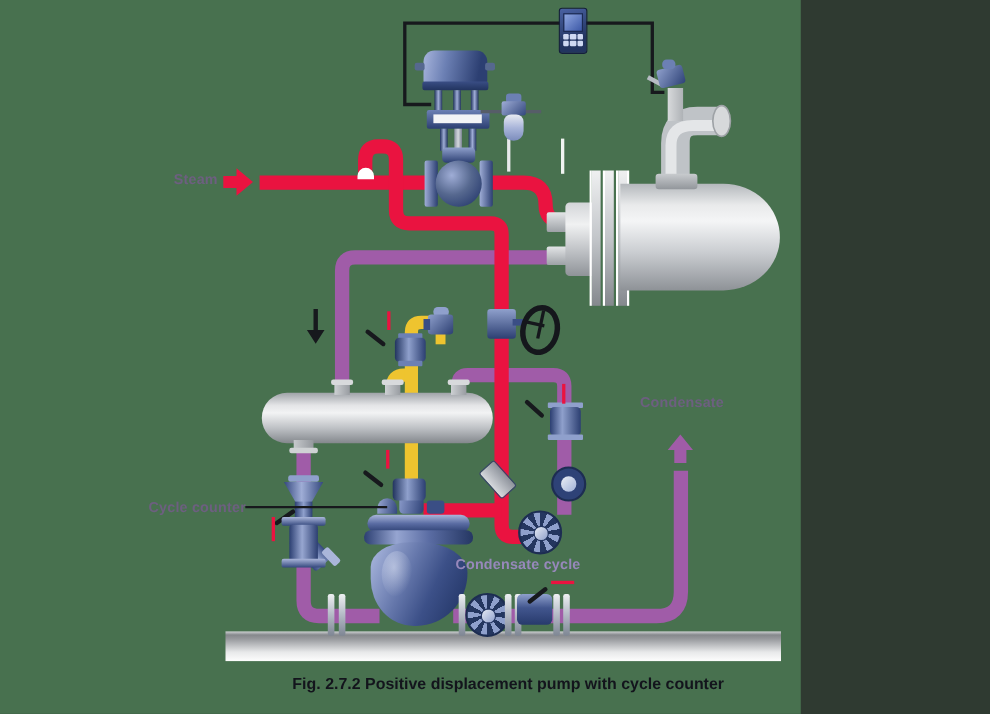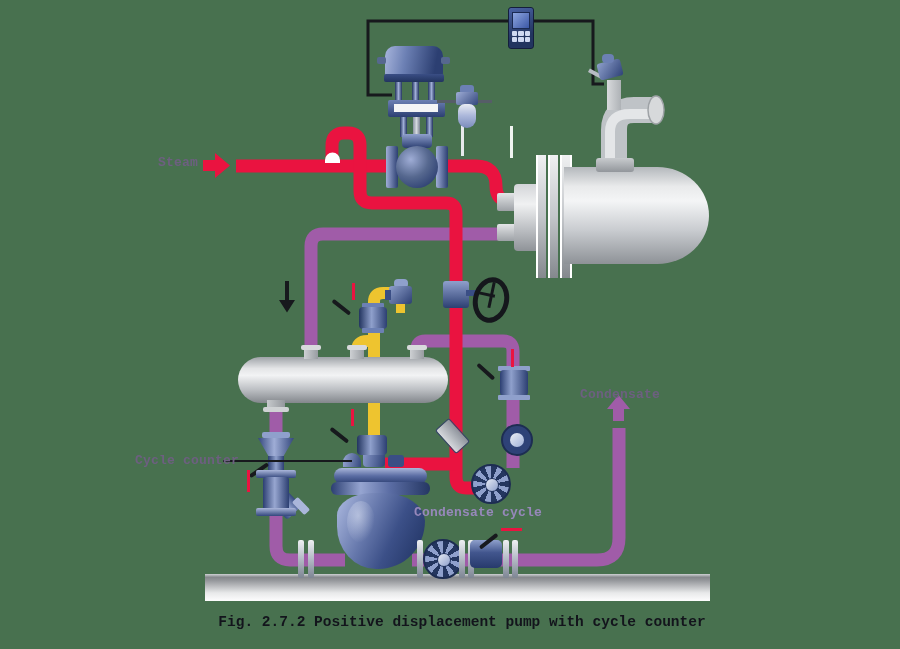--- a/index.html
+++ b/index.html
@@ -1,18 +1,18 @@
 <!DOCTYPE html>
 <html style="--background: #48714f; --steam-pipe: #ea1340; --condensate-pipe: #a05ca8; --vent-pipe: #eec42f; --signal-line: #17191d; --label-text: #6d5f80; --pump-label-text: #9788bb; --caption-text: #13141c; --component-dark: #2c3f72; --component-light: #9fadd6; --metal-light: #e9eaeb; --metal-dark: #8e9297;"><head>
 <meta charset="utf-8">
 <style>
   html,body{margin:0;padding:0;background:#2f3a31;}
-  .stage{position:relative;width:900px;height:649px;overflow:hidden;
+  .stage{position:relative;width:728px;height:649px;overflow:hidden;
          background:var(--background,#48714f);
-         font-family:Liberation Mono, monospace;}
+         font-family:Liberation Sans, sans-serif;}
   .abs{position:absolute;}
   .lbl{position:absolute;font-size:13px;font-weight:600;letter-spacing:.2px;
        color:var(--label-text,#6d5f80);white-space:nowrap;}
   .pump-lbl{color:var(--pump-label-text,#9788bb);}
   .caption{position:absolute;left:12px;top:614px;width:900px;text-align:center;
            font-size:14.5px;font-weight:bold;color:var(--caption-text,#13141c);}
   svg{position:absolute;left:0;top:0;pointer-events:none;}
   .navy-grad{background:linear-gradient(100deg,#9fadd6 5%,#6c80b4 35%,#2c3f72 85%);}
   .col{background:linear-gradient(90deg,#22345f,#9fadd6 50%,#22345f);}
   .plate{position:absolute;width:6px;height:38px;top:540px;border-radius:2px;
@@ -184,18 +184,18 @@
   <div class="plate" style="left:512px;"></div>
 
   <svg width="900" height="649">
     <path d="M203 160 L215 160 L215 153 L230 165.5 L215 178 L215 171 L203 171 Z" style="fill:var(--steam-pipe)"></path>
     <path d="M285 281 L289 281 L289 300 L295 300 L287 312.5 L279 300 L285 300 Z" style="fill:var(--signal-line)"></path>
     <path d="M613 421 L613 409 L607 409 L618.5 395 L630 409 L624 409 L624 421 Z" style="fill:var(--condensate-pipe)"></path>
     <path d="M223 461 L352 461" style="stroke:var(--signal-line)" stroke-width="2" fill="none"></path>
   </svg>
 
   <div class="lbl" style="left:110px;top:155px;width:88px;text-align:right;">Steam</div>
-  <div class="lbl" style="left:570px;top:387px;width:100px;text-align:center;">Condensate</div>
+  <div class="lbl" style="left:570px;top:358px;width:100px;text-align:center;">Condensate</div>
   <div class="lbl" style="left:135px;top:453px;">Cycle counter</div>
   <div class="lbl pump-lbl" style="left:414px;top:505px;">Condensate cycle</div>
   <div class="caption">Fig. 2.7.2 Positive displacement pump with cycle counter</div>
 
 </div>
 
 </body></html>

